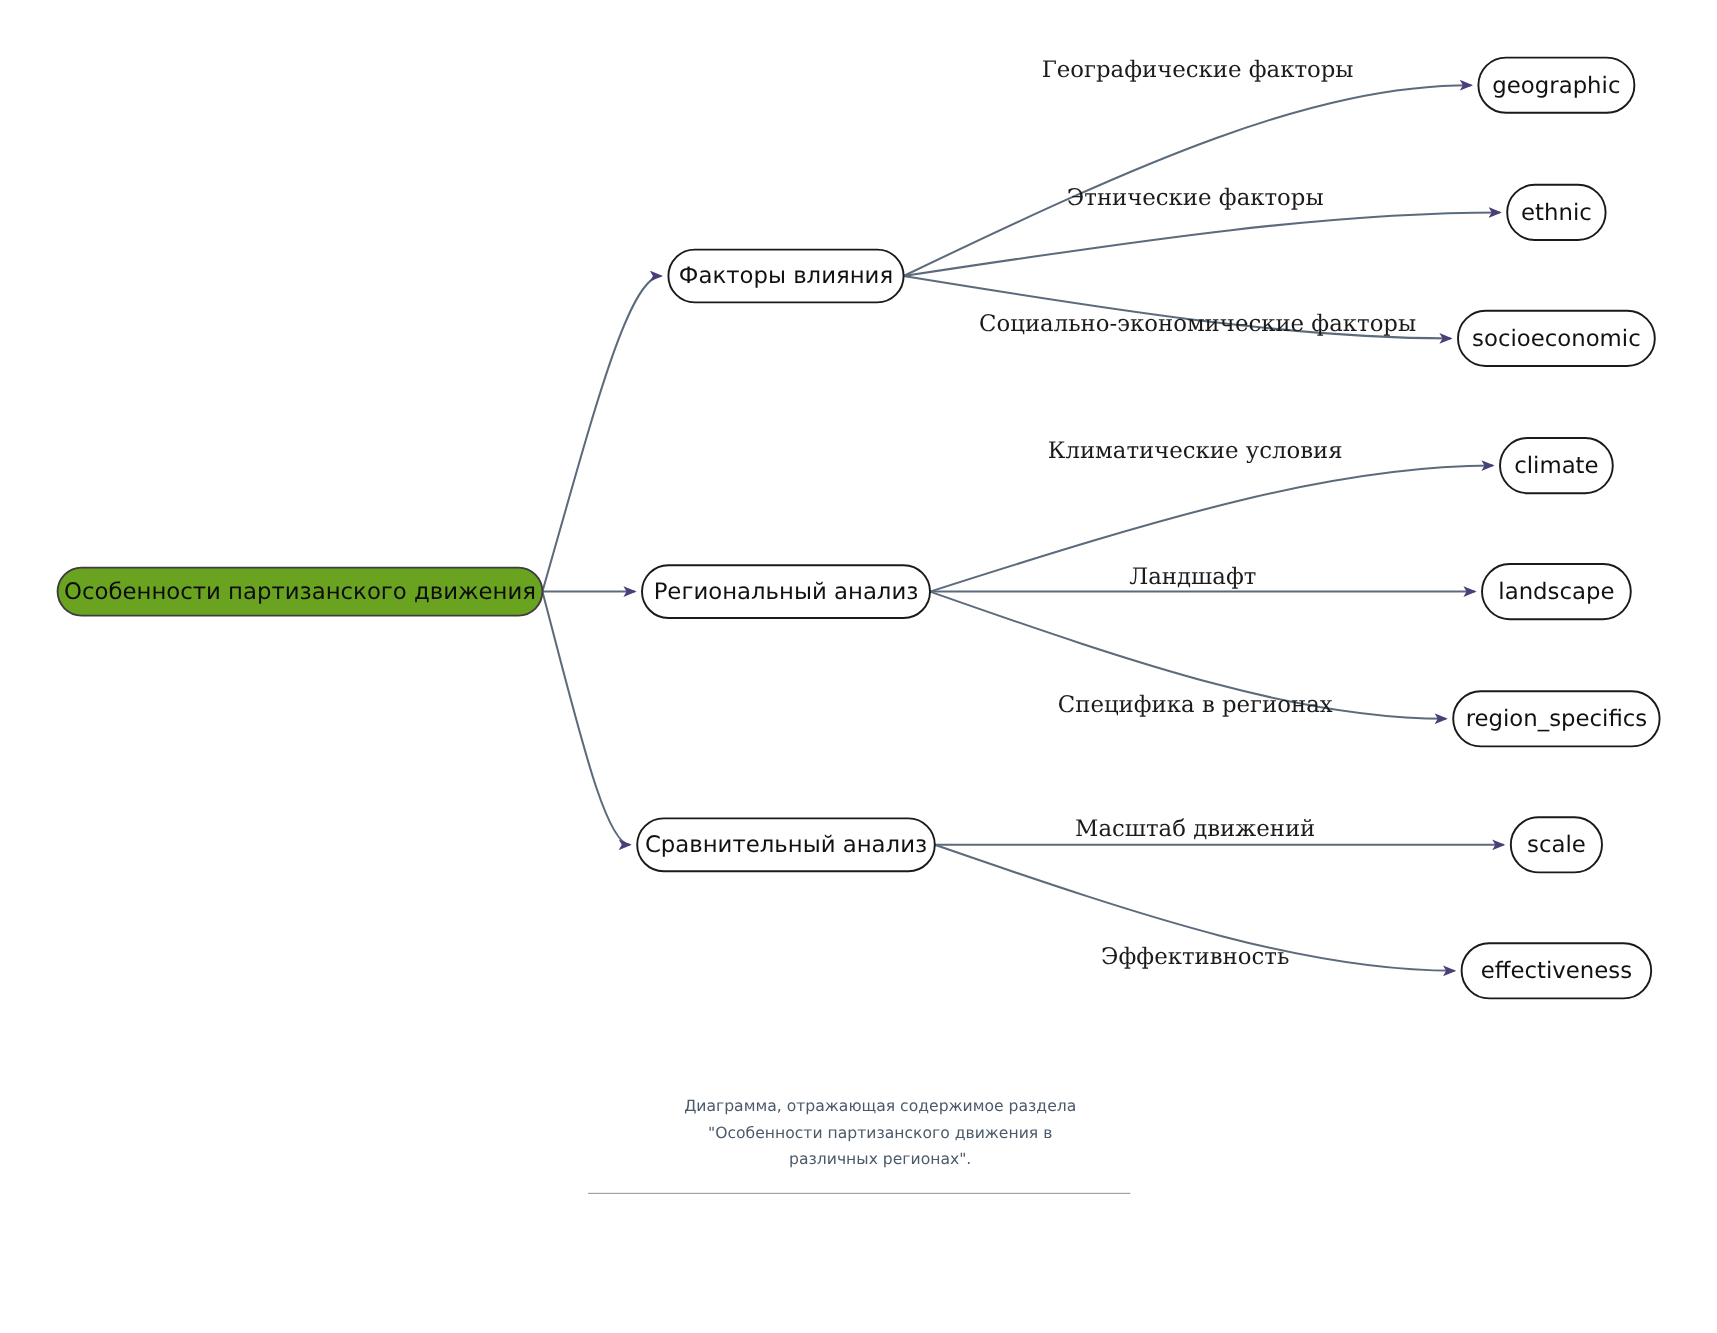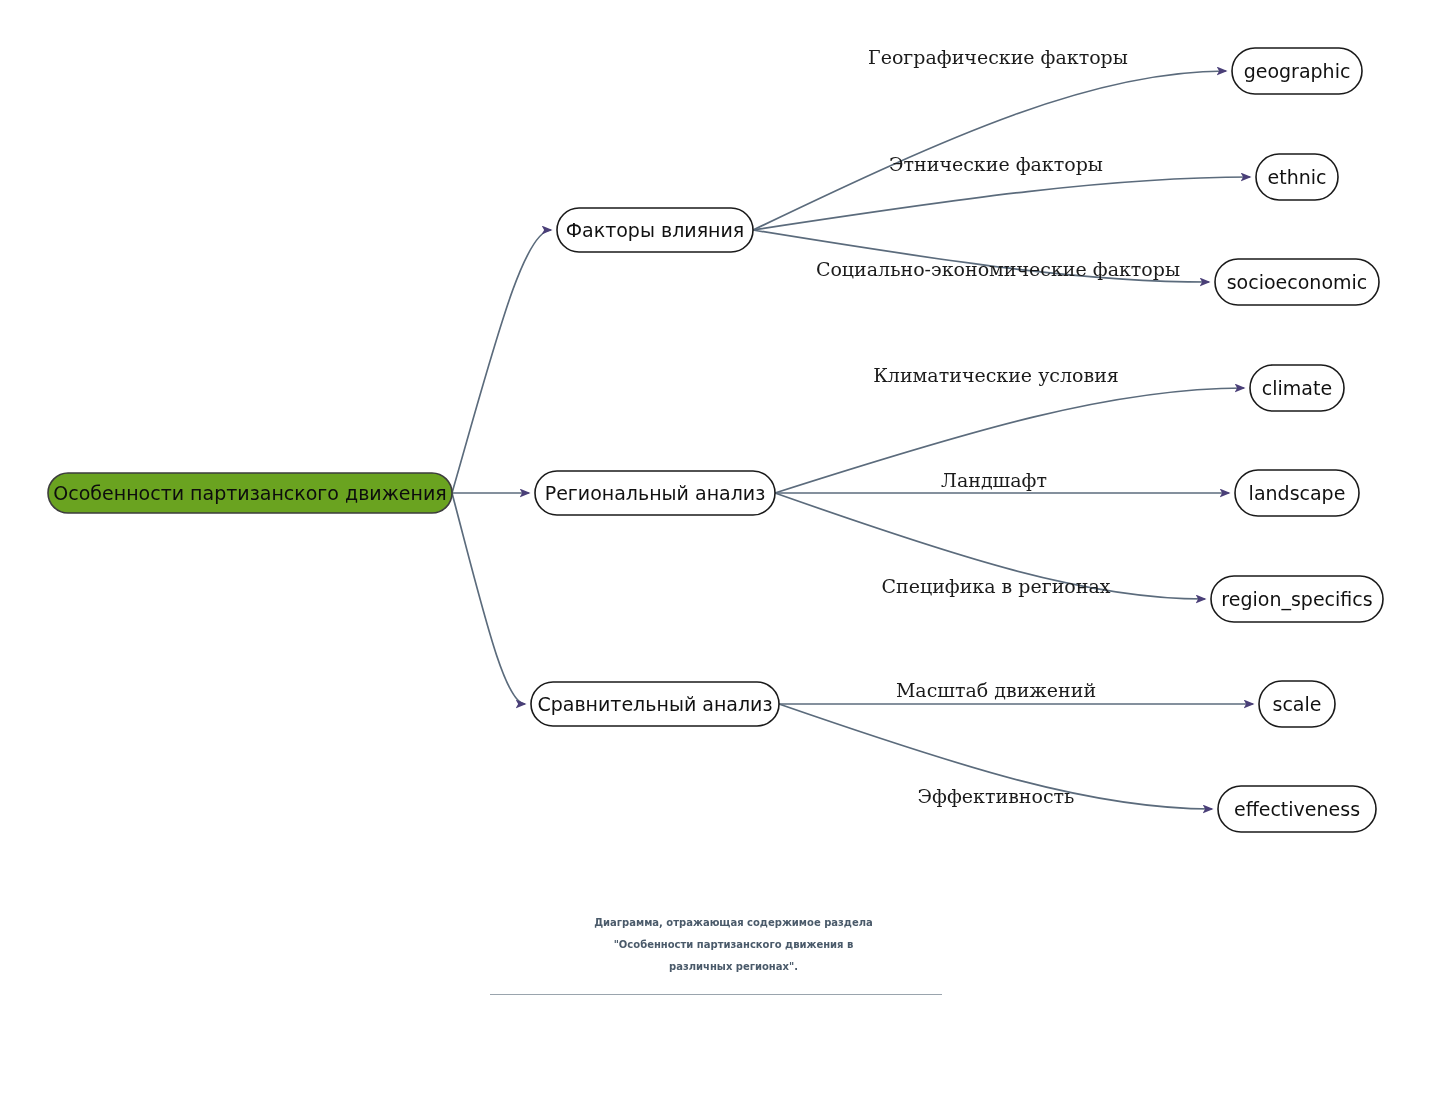--- a/index.html
+++ b/index.html
@@ -66,22 +66,22 @@
   }
   .caption-block {
     position: absolute;
     left: 0;
     top: 912px;
     width: 1431px;
     text-align: center;
   }
   .caption-line {
     font-family: "DejaVu Sans", "Liberation Sans", sans-serif;
-    font-size: 10px;
-    font-weight: bold;
+    font-size: 13px;
+    font-weight: normal;
     color: #4a5a6a;
     line-height: 22px;
     padding-left: 36px;
   }
   .caption-rule {
     width: 452px;
     height: 0;
     border-top: 1.5px solid #9aa4ad;
     margin: 16px auto 0 auto;
   }

